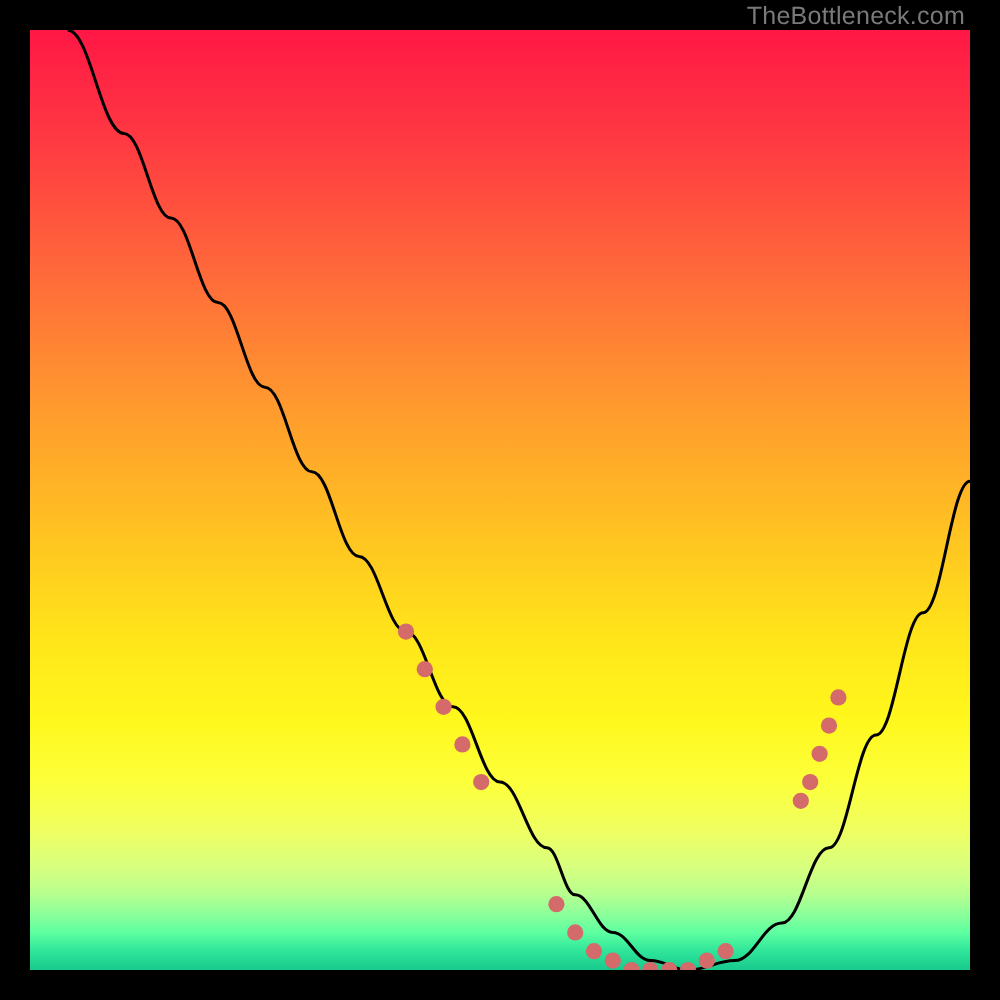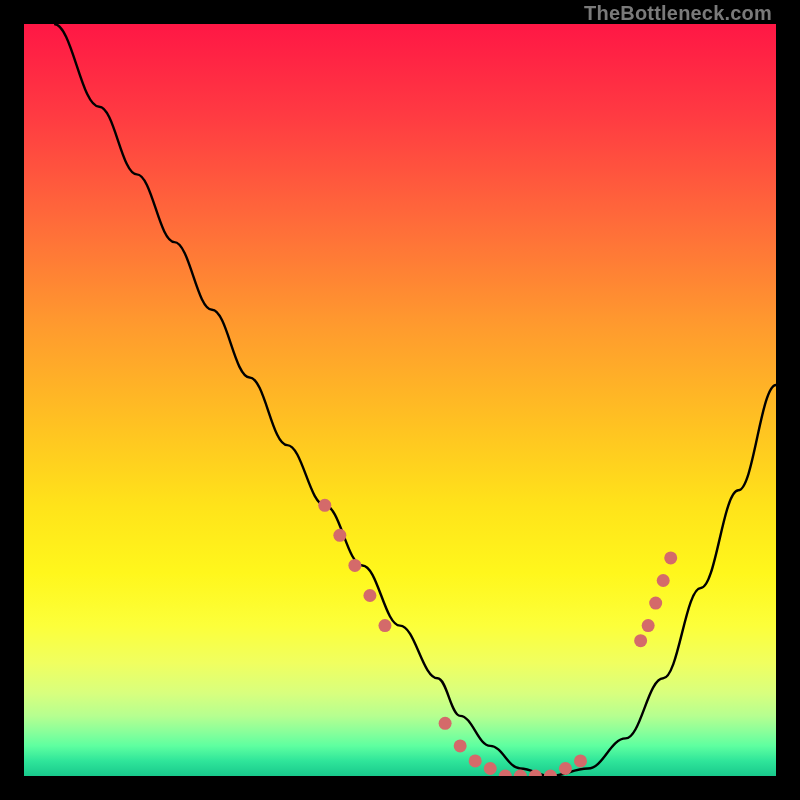--- a/index.html
+++ b/index.html
@@ -43,21 +43,21 @@
       #2fe59a 98%,
       #18c98c 100%
     );
   }
   .watermark {
     position: absolute;
     top: 2px;
     right: 28px;
     color: #7a7a7a;
     font-size: 20px;
-    font-weight: 700;
+    font-weight: 400;
     letter-spacing: 0.2px;
     user-select: none;
   }
   svg.curve {
     position: absolute;
     left: 0;
     top: 0;
     width: 752px;
     height: 752px;
   }

